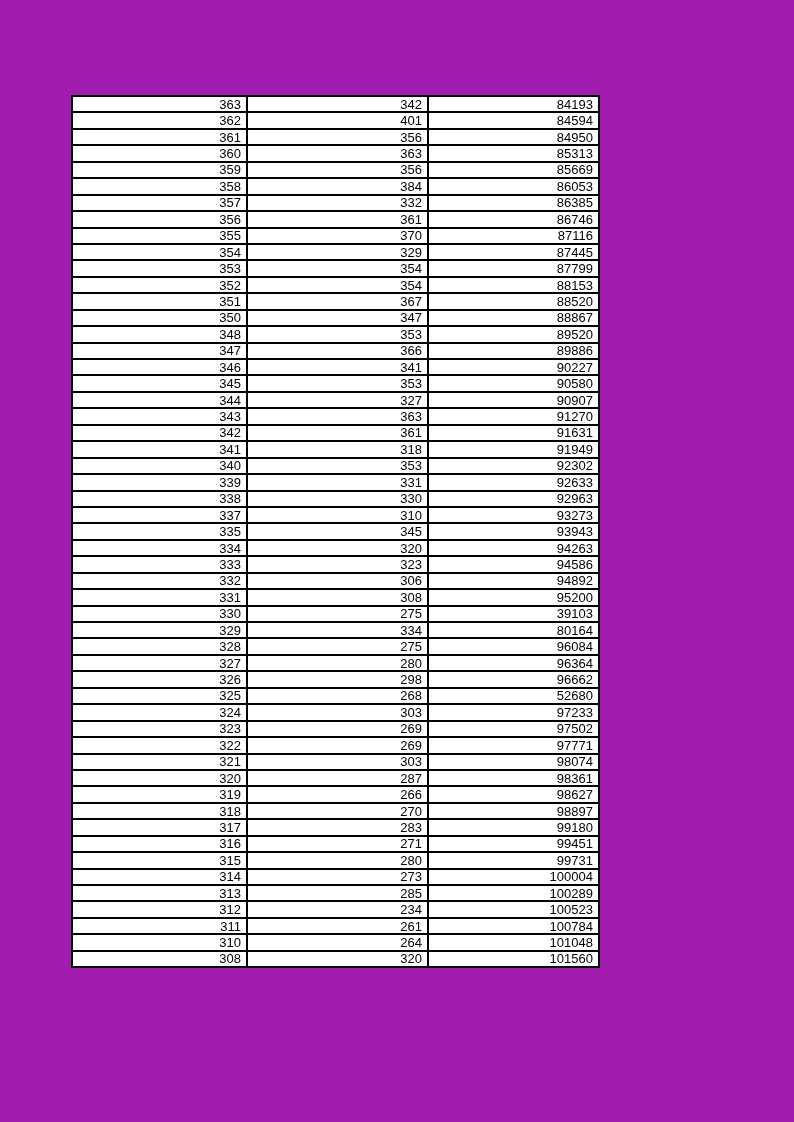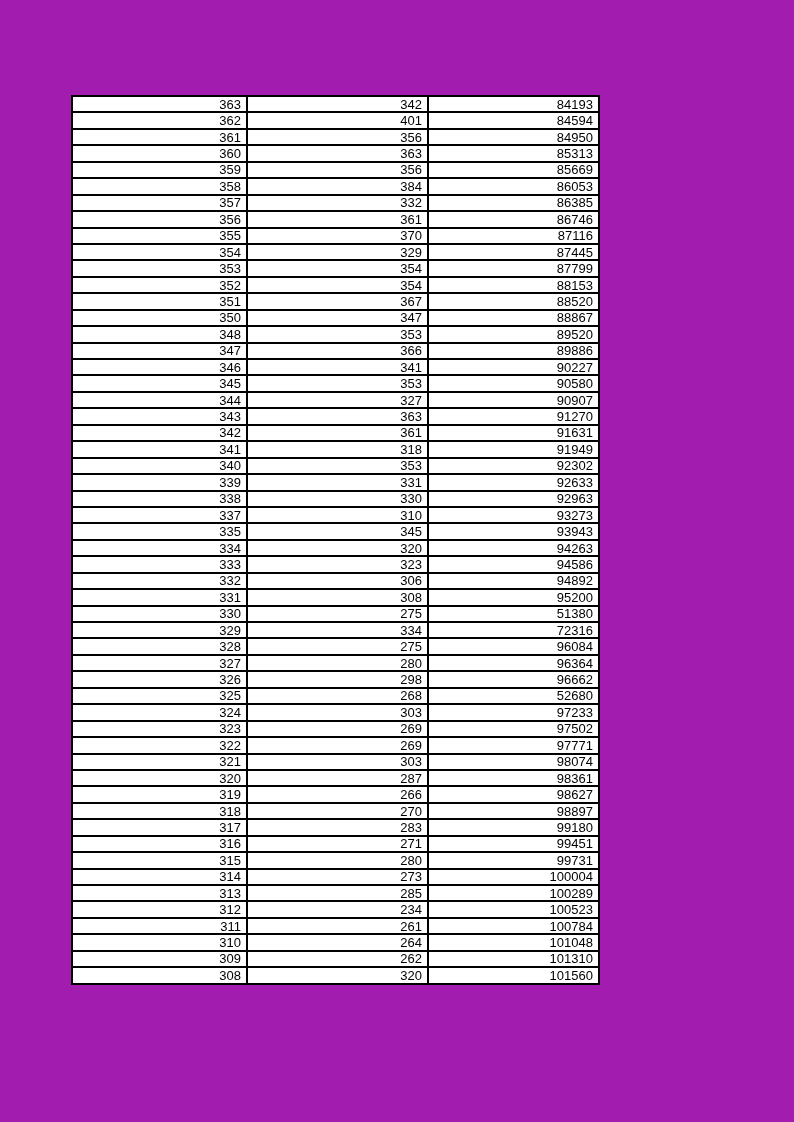--- a/index.html
+++ b/index.html
@@ -202,26 +202,26 @@
           <td>94892</td>
         </tr>
         <tr>
           <td>331</td>
           <td>308</td>
           <td>95200</td>
         </tr>
         <tr>
           <td>330</td>
           <td>275</td>
-          <td>51380</td>
+          <td>39103</td>
         </tr>
         <tr>
           <td>329</td>
           <td>334</td>
-          <td>72316</td>
+          <td>80164</td>
         </tr>
         <tr>
           <td>328</td>
           <td>275</td>
           <td>96084</td>
         </tr>
         <tr>
           <td>327</td>
           <td>280</td>
           <td>96364</td>
@@ -303,25 +303,20 @@
         </tr>
         <tr>
           <td>311</td>
           <td>261</td>
           <td>100784</td>
         </tr>
         <tr>
           <td>310</td>
           <td>264</td>
           <td>101048</td>
-        </tr>
-        <tr>
-          <td>309</td>
-          <td>262</td>
-          <td>101310</td>
         </tr>
         <tr>
           <td>308</td>
           <td>320</td>
           <td>101560</td>
         </tr>
       </tbody>
   </table>
 </div>
 

